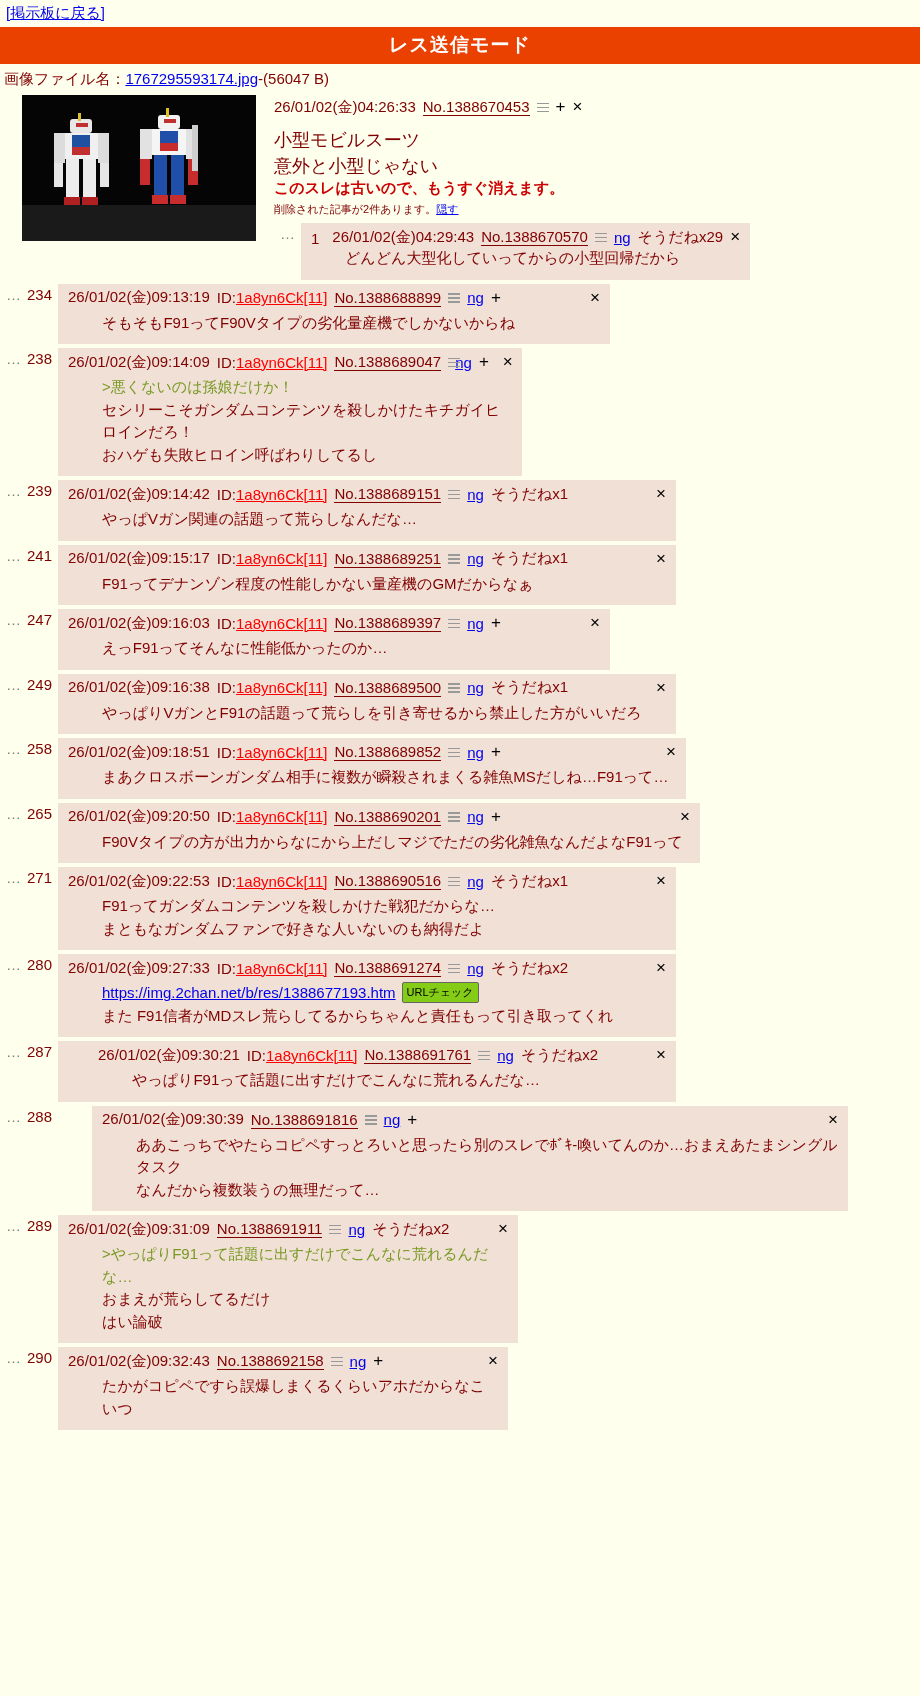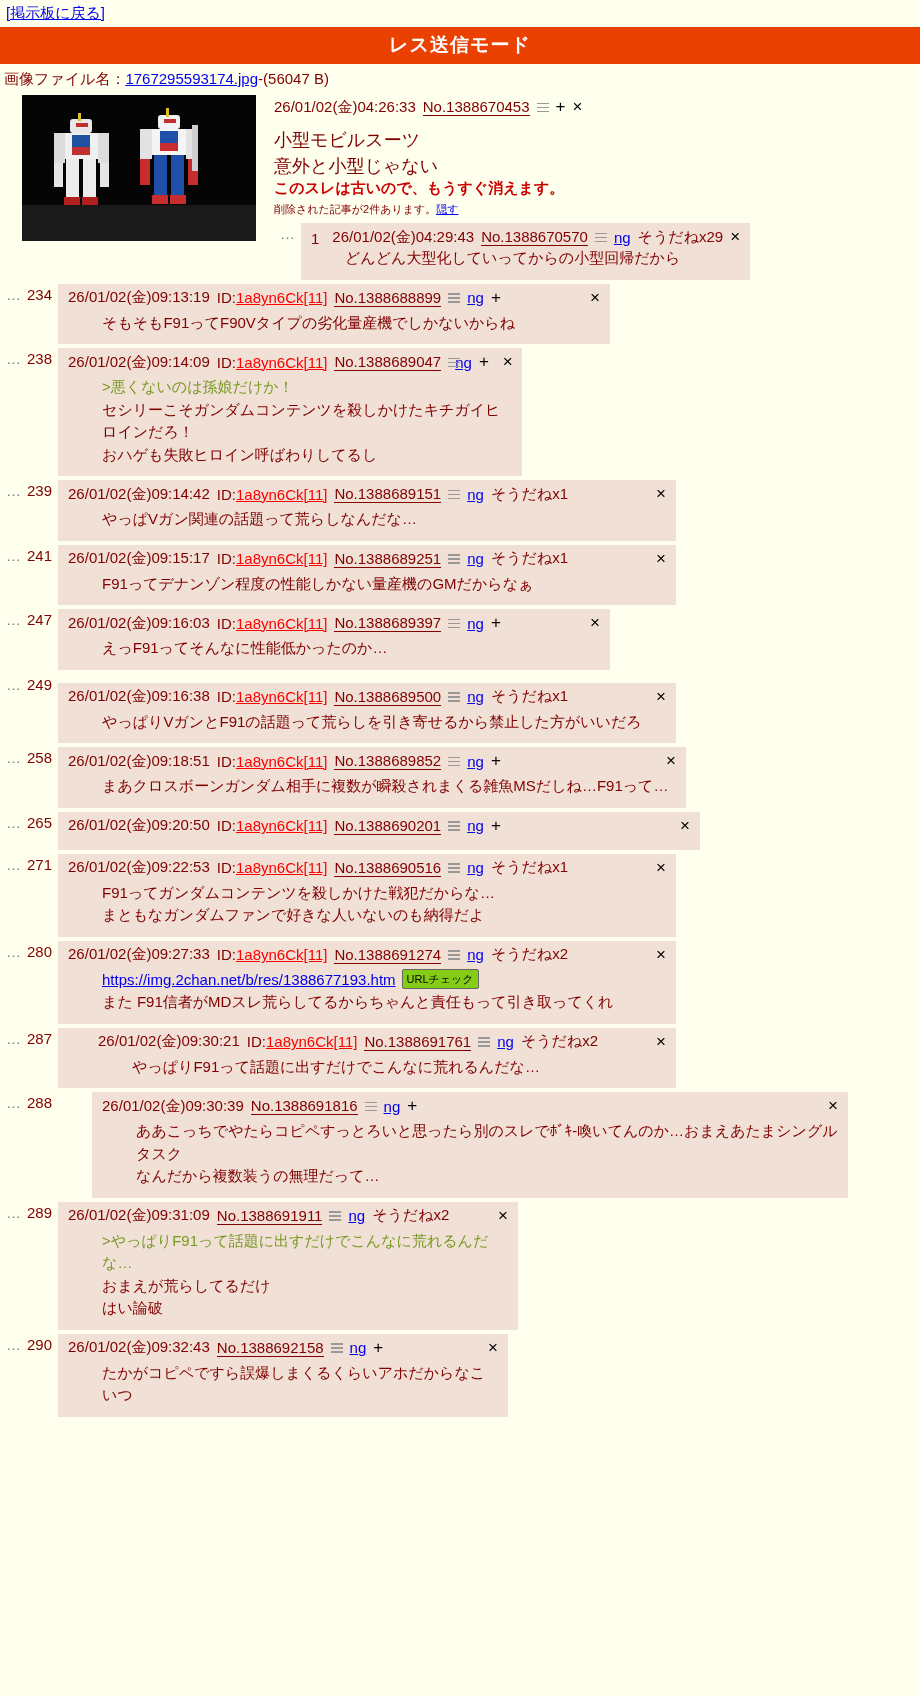--- a/index.html
+++ b/index.html
@@ -337,21 +337,21 @@
           <div class="reply-text">
             <div>えっF91ってそんなに性能低かったのか…</div>
           </div>
         </div>
       </div>
     </div>
     <div class="reply-block">
       <div class="reply-row">
         <span class="dots">…</span>
         <span class="replynum">249</span>
-        <div class="reply-card" style="width: 618px; margin-top: 9px;">
+        <div class="reply-card" style="width: 618px;">
           <div class="meta-row">
             <span class="date">26/01/02(金)09:16:38</span>
             <span><span>ID:</span><span class="idtag" style="text-decoration: underline;">1a8yn6Ck[11]</span></span>
             <span class="postno">No.1388689500</span>
             <span class="menu-ico">
               <i></i>
               <i></i>
               <i></i>
             </span>
             <span class="ng-link">ng</span>
@@ -401,20 +401,23 @@
             <span class="postno">No.1388690201</span>
             <span class="menu-ico">
               <i></i>
               <i></i>
               <i></i>
             </span>
             <span class="ng-link">ng</span>
             <span class="plus-btn">+</span>
             <span class="spacer-right"></span>
             <span class="close-btn">×</span>
+          </div>
+          <div class="reply-text">
+            <div>F90Vタイプの方が出力からなにから上だしマジでただの劣化雑魚なんだよなF91って</div>
           </div>
         </div>
       </div>
     </div>
     <div class="reply-block">
       <div class="reply-row">
         <span class="dots">…</span>
         <span class="replynum">271</span>
         <div class="reply-card" style="width: 618px;">
           <div class="meta-row">

